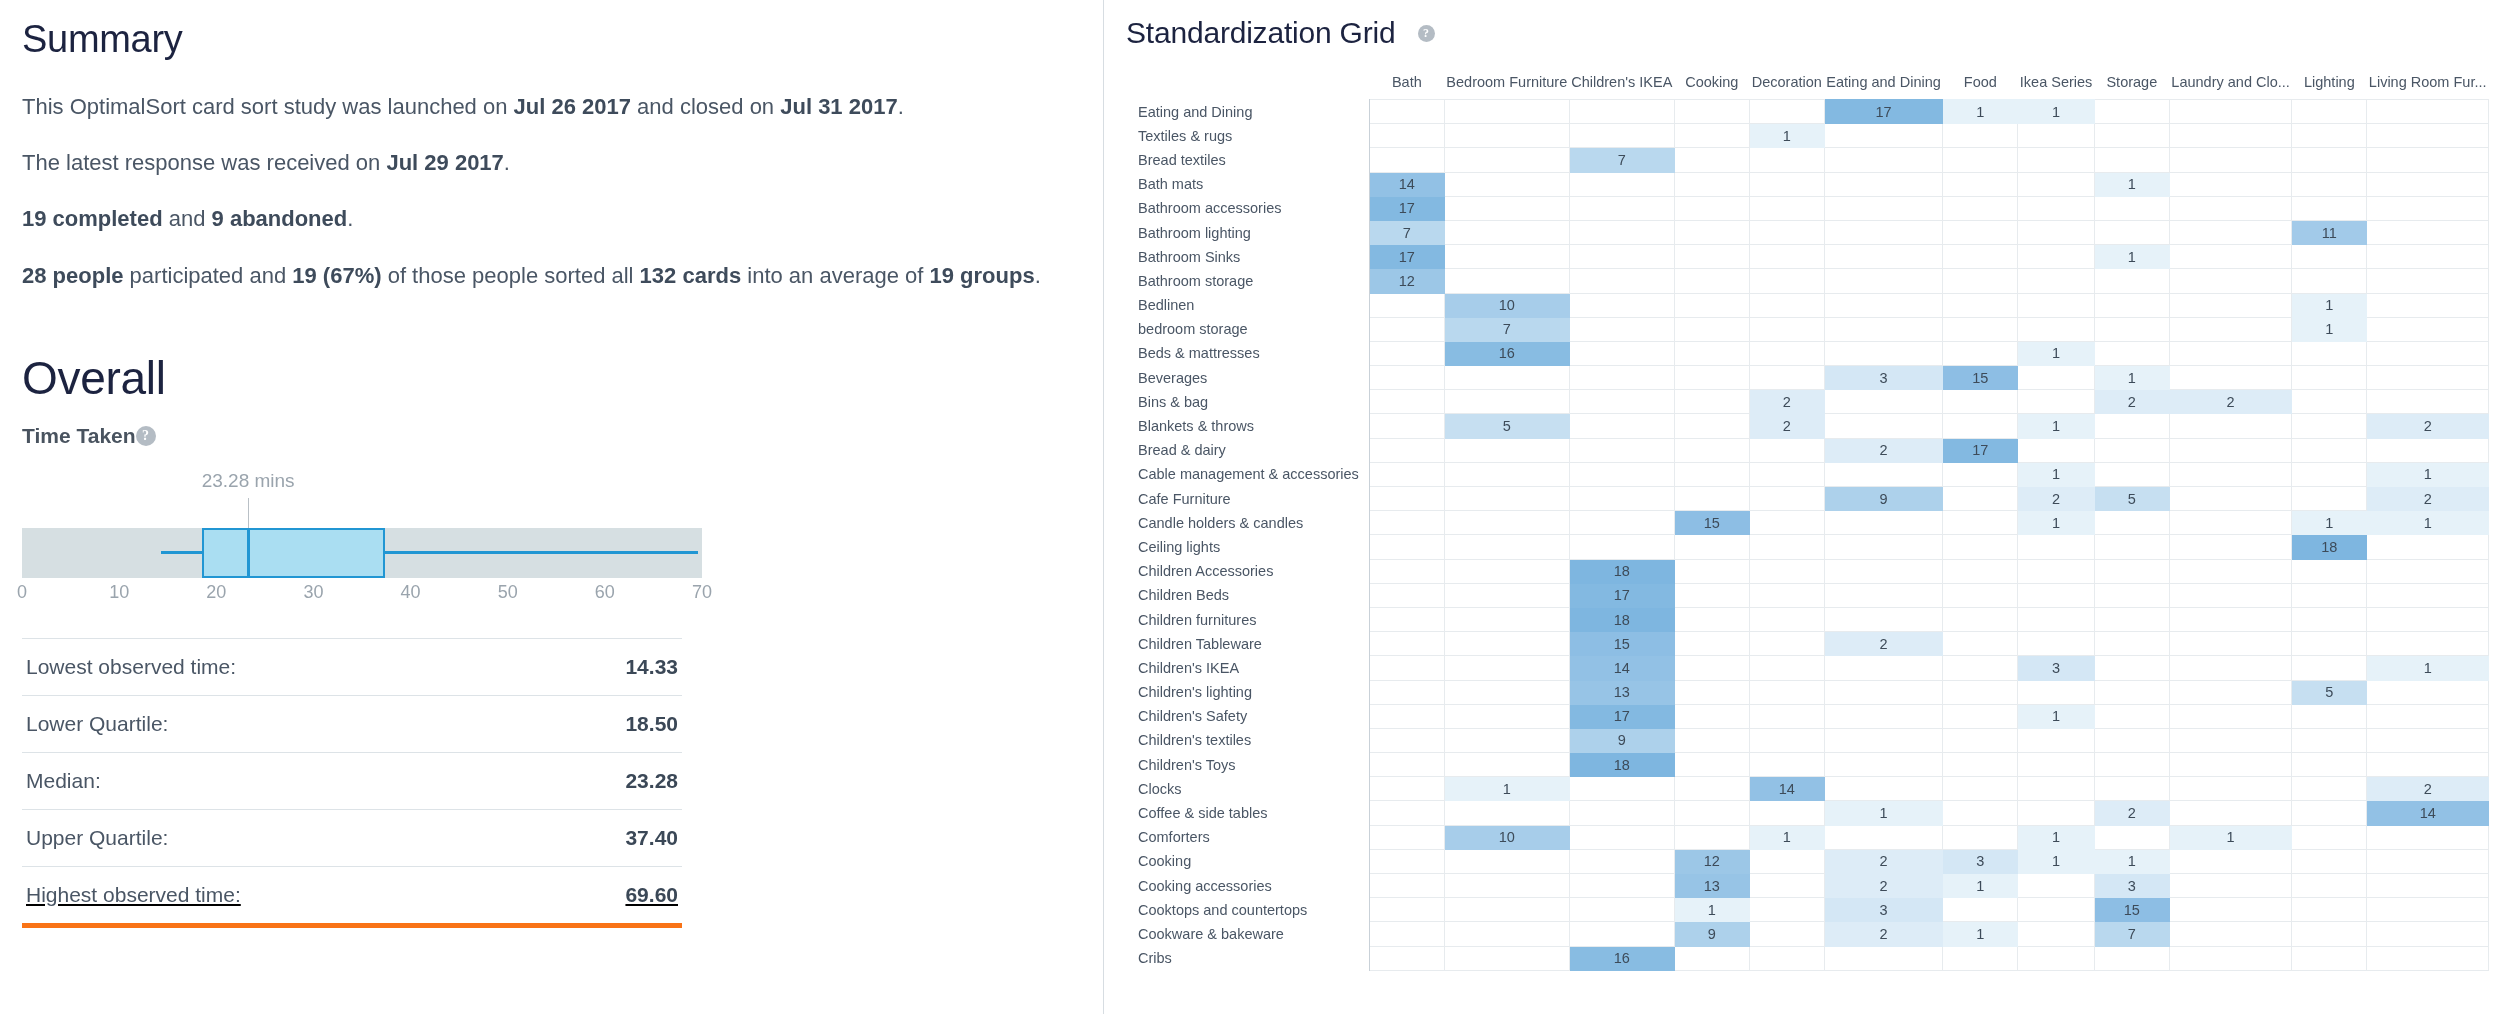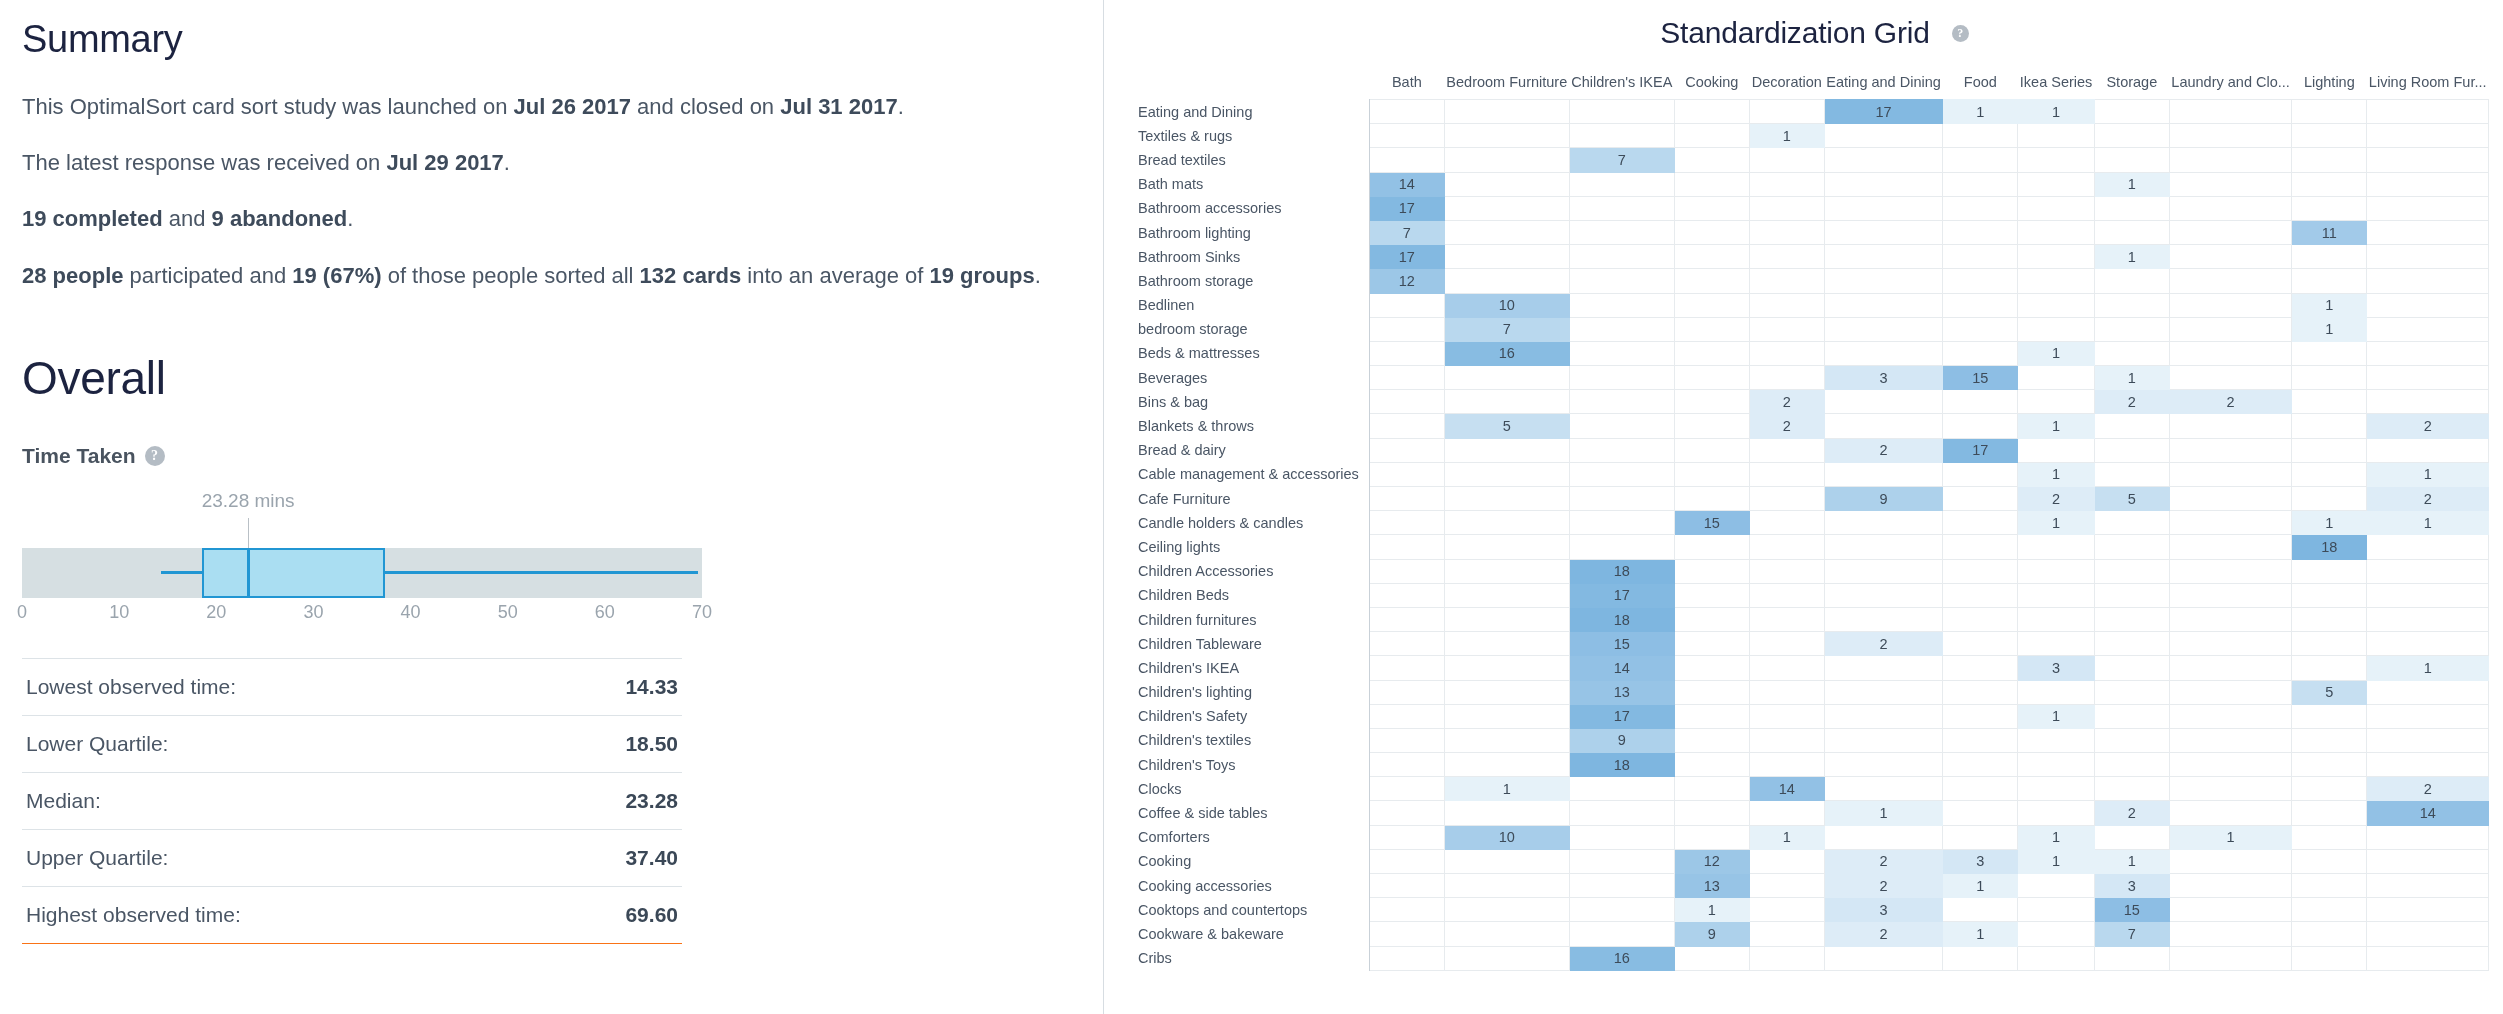--- a/index.html
+++ b/index.html
@@ -44,24 +44,23 @@
     color: #1c2340;
     font-weight: 400;
     margin: 60px 0 0 0;
     letter-spacing: -0.3px;
   }
 
   .section-label {
     font-size: 21px;
     font-weight: bold;
     color: #49535f;
-    margin-top: 39px;
+    margin-top: 19px;
     display: flex;
     align-items: center;
-    gap: 9px;
   }
   .help-icon {
     display: inline-flex;
     align-items: center;
     justify-content: center;
     width: 20px; height: 20px;
     border-radius: 50%;
     background: #b4bcc4;
     color: #ffffff;
     font-size: 14px;
@@ -135,21 +134,21 @@
     transform: translateX(-50%);
   }
 
   
   #stats-table {
     margin-top: 38px;
     width: 660px;
     border-collapse: collapse;
   }
   #stats-table tr { border-top: 1px solid #dde3e7; }
-  #stats-table tr:last-child { border-bottom: 1px solid #f97316; }
+  #stats-table tr:last-child { border-bottom: 5px solid #f97316; text-decoration: underline; }
   #stats-table td {
     padding: 16px 4px;
     font-size: 21px;
     color: #4a5665;
   }
   #stats-table td.val {
     text-align: right;
     font-weight: bold;
     color: #3b4857;
   }
@@ -165,21 +164,20 @@
   }
   .grid-title {
     font-size: 30px;
     color: #1c2340;
     font-weight: 400;
     margin: 16px 0 13px 0;
     display: flex;
     align-items: center;
     gap: 22px;
     letter-spacing: -0.2px;
-    justify-content: center;
   }
   .grid-title .help-icon { width: 17px; height: 17px; font-size: 12px; }
 
   #grid-scroll {
     margin-top: 18px;
     width: 1370px;
     height: 945px;
     overflow: hidden;
     position: relative;
   }

